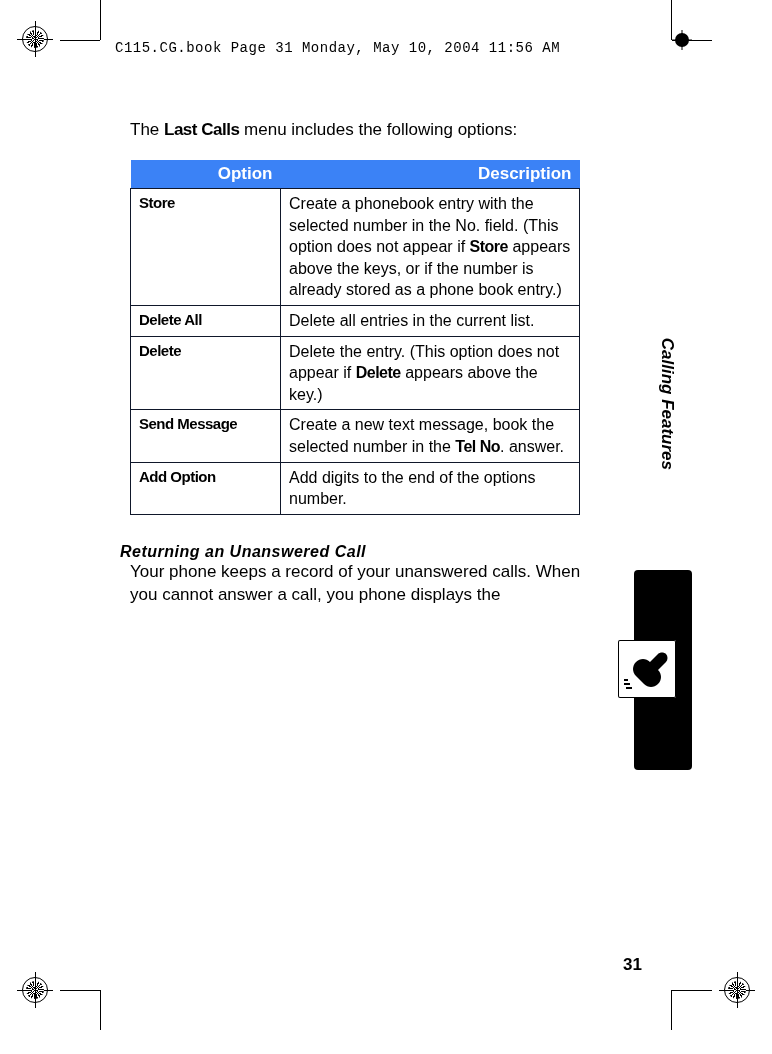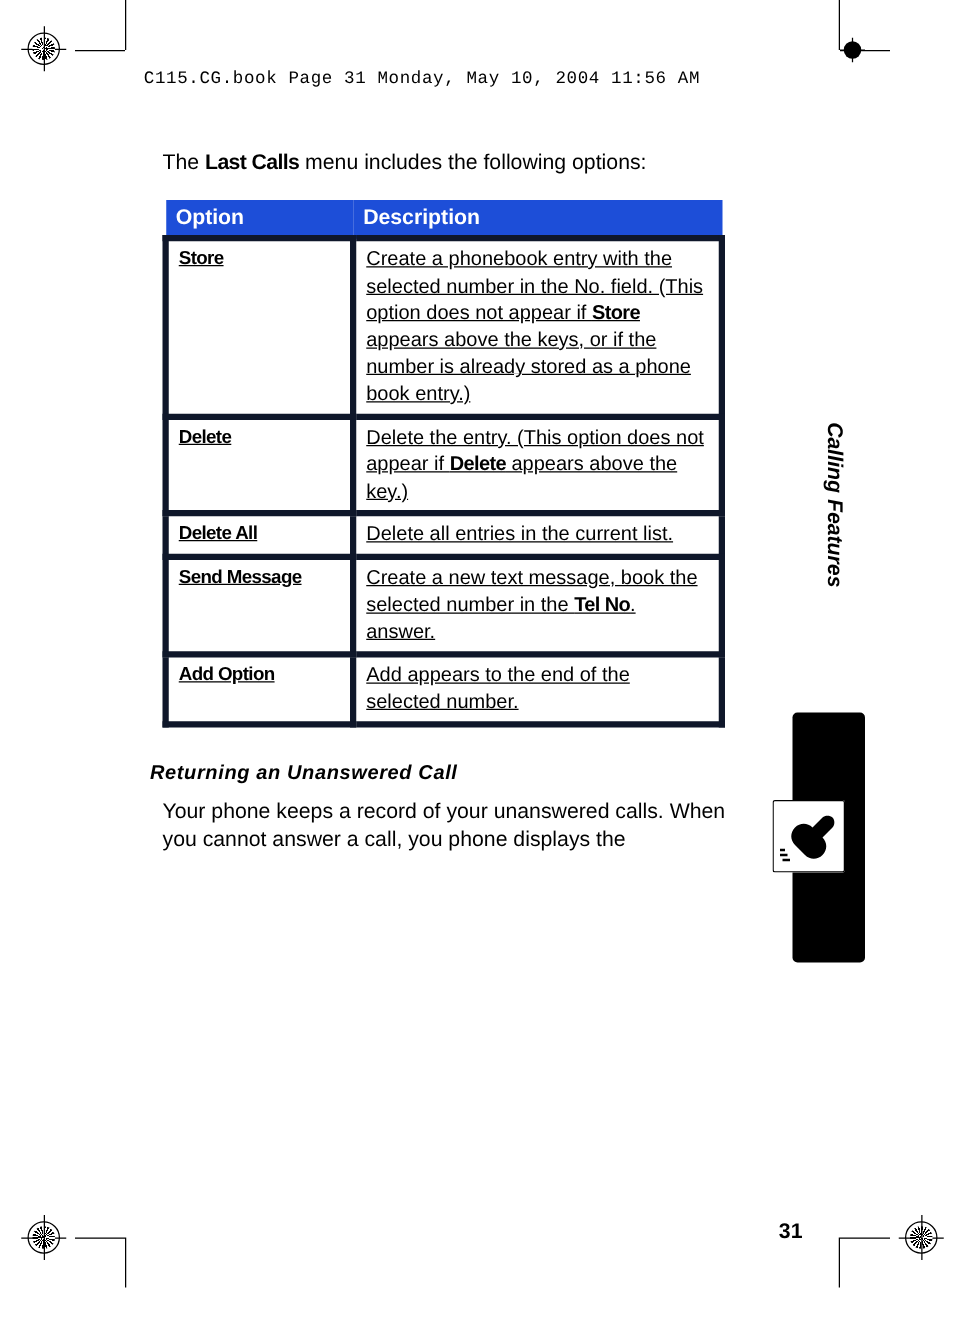--- a/index.html
+++ b/index.html
@@ -42,71 +42,69 @@
     background: repeating-conic-gradient(#000 0deg 10deg, #fff 10deg 20deg);
   }
 
   .header-line {
     position: absolute;
     top: 40px;
     left: 115px;
     font-family: "Courier New", monospace;
     font-size: 14px;
     letter-spacing: 0.5px;
-    margin-top: 15px;
   }
 
   .content {
     position: absolute;
     left: 130px;
     top: 120px;
     width: 480px;
   }
 
   .intro { font-size: 17px; margin-bottom: 20px; }
   .bold-cond { font-family: Arial, sans-serif; font-weight: 900; letter-spacing: -0.5px; }
 
   table {
     border-collapse: collapse;
     width: 450px;
     font-size: 16px;
   }
   th {
-    background: #1d4ed8;
+    background: #3b82f6;
     color: #fff;
-    text-align: left;
+    text-align: right;
     padding: 4px 8px;
     font-weight: bold;
     font-size: 17px;
   }
   td {
-    border: 5px solid #0f172a;
+    border: 1px solid #0f172a;
     vertical-align: top;
     padding: 4px 8px;
     line-height: 1.35;
-    text-decoration: underline;
   }
   td.opt {
     width: 150px;
     font-weight: 900;
     letter-spacing: -0.5px;
     font-size: 15px;
   }
 
   h2.section {
     font-style: italic;
     font-weight: bold;
     font-size: 16px;
     margin-top: 28px;
     margin-left: -10px;
     letter-spacing: 0.5px;
   }
   .para {
     font-size: 17px;
-    margin-top: 10px;
+    margin-top: 0;
     line-height: 1.35;
   }
 
   .side-label {
     position: absolute;
     right: 95px;
     top: 470px;
     transform: rotate(90deg);
     transform-origin: right top;
     font-style: italic;
@@ -140,21 +138,20 @@
     width: 50px;
     height: 50px;
   }
 
   .page-num {
     position: absolute;
     right: 130px;
     top: 955px;
     font-weight: bold;
     font-size: 17px;
-    margin-top: 20px;
   }
 </style>
 </head>
 <body>
 
 <div class="reg-circle" style="left:22px; top:26px;">
     <div class="reg-inner"></div>
   </div>
 <div class="reg-circle" style="right:22px; top:977px;">
     <div class="reg-inner"></div>
@@ -192,34 +189,34 @@
       <th>Option</th>
       <th>Description</th>
     </tr>
     </tbody>
       <tbody id="rows">
         <tr>
           <td class="opt">Store</td>
           <td><span>Create a phonebook entry with the selected number in the No. field. (This option does not appear if </span><span class="bold-cond">Store</span><span> appears above the keys, or if the number is already stored as a phone book entry.)</span></td>
         </tr>
         <tr>
+          <td class="opt">Delete All</td>
+          <td><span>Delete all entries in the current list.</span></td>
+        </tr>
+        <tr>
           <td class="opt">Delete</td>
           <td><span>Delete the entry. (This option does not appear if </span><span class="bold-cond">Delete</span><span> appears above the key.)</span></td>
         </tr>
         <tr>
-          <td class="opt">Delete All</td>
-          <td><span>Delete all entries in the current list.</span></td>
-        </tr>
-        <tr>
           <td class="opt">Send Message</td>
           <td><span>Create a new text message, book the selected number in the </span><span class="bold-cond">Tel No</span><span>. answer.</span></td>
         </tr>
         <tr>
           <td class="opt">Add Option</td>
-          <td><span>Add appears to the end of the selected number.</span></td>
+          <td><span>Add digits to the end of the options number.</span></td>
         </tr>
       </tbody>
   </table>
 
   <h2 class="section">Returning an Unanswered Call</h2>
   <p class="para">Your phone keeps a record of your unanswered calls. When you cannot answer a call, you phone displays the</p>
 </div>
 
 <div class="side-label">Calling Features</div>
 

